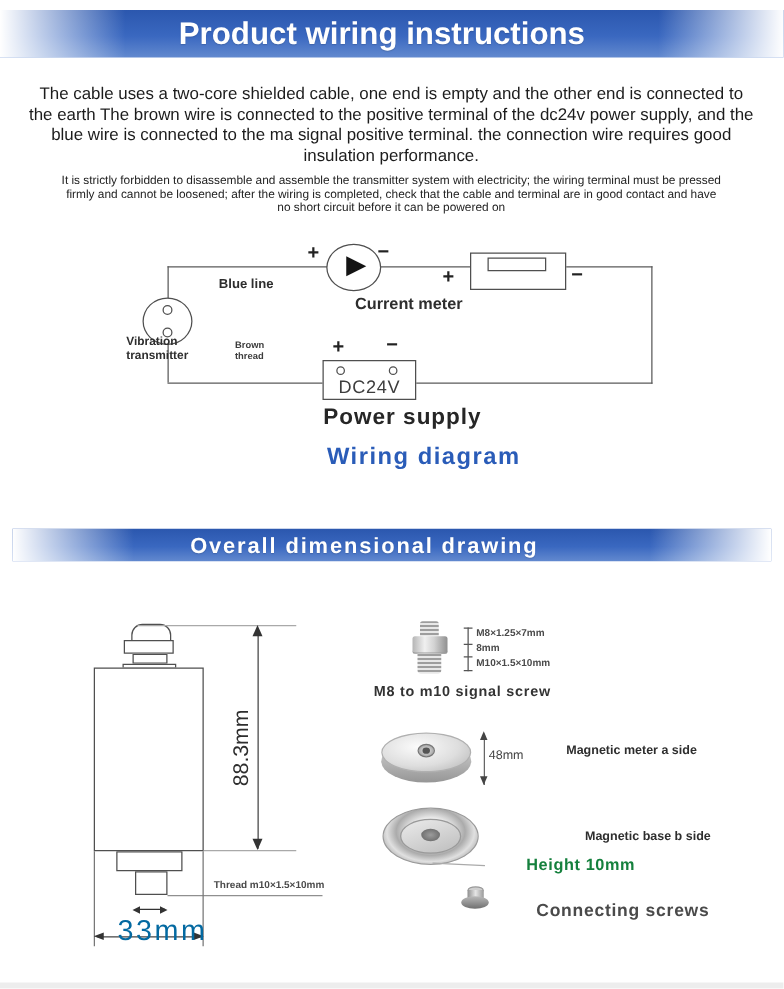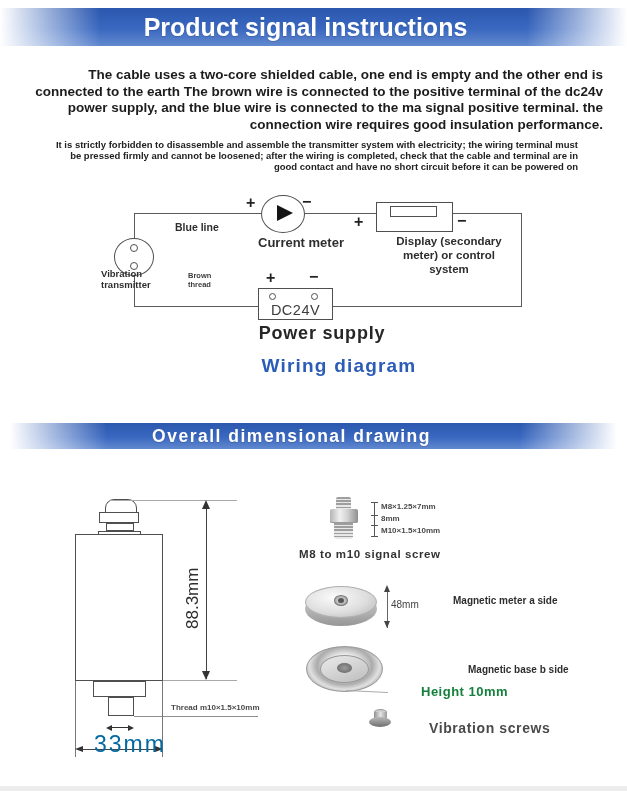--- a/index.html
+++ b/index.html
@@ -6,21 +6,21 @@
   .page{position:relative;width:627px;height:791px;background:#ffffff;overflow:hidden;
         font-family:"Liberation Sans","DejaVu Sans",sans-serif;color:#222;}
   .abs{position:absolute;}
   
   .banner{position:absolute;display:flex;align-items:center;justify-content:center;
     background:
       linear-gradient(90deg,#ffffff 0%,rgba(255,255,255,0) 16%,rgba(255,255,255,0) 84%,#ffffff 100%),
       linear-gradient(180deg,#2b57ae 0%,#3a68c0 55%,#6289cf 100%);}
   .banner-text{color:#fff;font-weight:bold;text-shadow:0 1px 1px rgba(0,0,0,.15);white-space:nowrap;}
   
-  .para{position:absolute;text-align:right;font-weight:bold;color:#1c1c1c;}
+  .para{position:absolute;text-align:center;font-weight:normal;color:#1c1c1c;}
   
   .hline{position:absolute;background:#5b5b5b;height:1.2px;}
   .vline{position:absolute;background:#5b5b5b;width:1.2px;}
   .hline-lt{position:absolute;background:#a9a9a9;height:1px;}
   .box{position:absolute;border:1.5px solid #4f4f4f;background:#fff;box-sizing:border-box;}
   .circle{position:absolute;border:1.6px solid #4f4f4f;background:#fff;border-radius:50%;box-sizing:border-box;}
   .hole{position:absolute;border:1.3px solid #4f4f4f;background:#fff;border-radius:50%;box-sizing:border-box;}
   .lbl{position:absolute;font-weight:bold;color:#2e2e2e;line-height:1.2;margin-left:32px;}
   .sign{position:absolute;font-weight:bold;color:#222;font-size:16px;line-height:1;}
   
@@ -39,21 +39,21 @@
   .vtext{position:absolute;writing-mode:vertical-rl;transform:rotate(180deg);color:#2e2e2e;}
   .tick{position:absolute;background:#555;height:1.2px;width:7px;}
   .metal-band{background:repeating-linear-gradient(180deg,#9e9e9e 0 1.6px,#e8e8e8 1.6px 3.2px);}
 </style>
 </head>
 <body>
 
 <div class="page">
 
   <div class="banner" style="left:0;top:8px;width:627px;height:38px;">
-    <span class="banner-text" style="font-size:25px;transform:translateX(-8px);">Product signal instructions</span>
+    <span class="banner-text" style="font-size:25px;transform:translateX(-8px);">Product wiring instructions</span>
   </div>
 
   <div class="para" style="left:23px;top:67px;width:580px;font-size:13.5px;line-height:1.23;">The cable uses a two-core shielded cable, one end is empty and the other end is connected to the earth The brown wire is connected to the positive terminal of the dc24v power supply, and the blue wire is connected to the ma signal positive terminal. the connection wire requires good insulation performance.</div>
   <div class="para" style="left:48px;top:139px;width:530px;font-size:9.5px;line-height:1.18;color:#222;">It is strictly forbidden to disassemble and assemble the transmitter system with electricity; the wiring terminal must be pressed firmly and cannot be loosened; after the wiring is completed, check that the cable and terminal are in good contact and have no short circuit before it can be powered on</div>
 
   <div class="hline" style="left:134px;top:213px;width:388px;"></div>
   <div class="vline" style="left:134px;top:213px;height:93px;"></div>
   <div class="vline" style="left:521px;top:213px;height:94px;"></div>
   <div class="hline" style="left:134px;top:306px;width:388px;"></div>
 
@@ -61,28 +61,27 @@
   <div class="hole" style="left:130px;top:244px;width:8px;height:8px;"></div>
   <div class="hole" style="left:130px;top:262px;width:8px;height:8px;"></div>
   <div class="lbl" style="left:143px;top:221px;font-size:10.5px;">Blue line</div>
   <div class="lbl" style="left:156px;top:271px;width:34px;font-size:7.5px;color:#3c3c3c;">Brown thread</div>
   <div class="lbl" style="left:69px;top:268px;width:60px;font-size:9.5px;">Vibration transmitter</div>
 
   <div class="sign" style="left:246px;top:195px;">+</div>
   <div class="sign" style="left:302px;top:194px;">−</div>
   <div class="circle" style="left:261px;top:195px;width:44px;height:38px;"></div>
   <div class="meter-tri" style="left:277px;top:205px;"></div>
-  <div class="lbl" style="left:226px;top:235px;width:112px;text-align:left;font-size:13px;">Current meter</div>
+  <div class="lbl" style="left:226px;top:235px;width:112px;text-align:right;font-size:13px;">Current meter</div>
 
   <div class="sign" style="left:354px;top:214px;">+</div>
   <div class="sign" style="left:457px;top:213px;">−</div>
   <div class="box" style="left:376px;top:202px;width:77px;height:30px;">
     <div class="box" style="left:13px;top:3px;width:47px;height:11px;border-width:1.3px;"></div>
   </div>
-  <div class="lbl" style="left:356px;top:235px;width:122px;text-align:center;font-size:11.5px;">Display (secondary meter) or control system</div>
 
   <div class="sign" style="left:266px;top:270px;">+</div>
   <div class="sign" style="left:309px;top:269px;">−</div>
   <div class="box" style="left:258px;top:288px;width:75px;height:32px;">
     <div class="hole" style="left:10px;top:4px;width:7px;height:7px;"></div>
     <div class="hole" style="left:52px;top:4px;width:7px;height:7px;"></div>
     <div class="abs" style="left:0;top:13px;width:100%;text-align:center;font-size:14.5px;color:#3d3d3d;letter-spacing:.5px;">DC24V</div>
   </div>
   <div class="lbl" style="left:157px;top:355px;width:300px;text-align:center;font-size:19px;letter-spacing:1.2px;color:#2a5cb8;">Wiring diagram</div>
 
@@ -154,17 +153,17 @@
        background:linear-gradient(160deg,#ebebeb,#bdbdbd);"></div>
   <div class="abs" style="left:337px;top:663px;width:15px;height:10px;border-radius:50%;
        background:radial-gradient(#9c9c9c,#5f5f5f);"></div>
   <div class="lbl" style="left:436px;top:664px;font-size:10px;">Magnetic base b side</div>
   <div class="hline-lt" style="left:346px;top:691px;width:42px;background:#aaa;transform:rotate(3deg);"></div>
   <div class="lbl" style="left:389px;top:684px;font-size:13px;color:#15803d;letter-spacing:.5px;">Height 10mm</div>
 
   <div class="abs" style="left:374px;top:709px;width:13px;height:6px;border-radius:50%;background:#cfcfcf;border:.5px solid #999;box-sizing:border-box;"></div>
   <div class="abs" style="left:374px;top:712px;width:13px;height:7px;background:linear-gradient(90deg,#8f8f8f,#e5e5e5,#9a9a9a);"></div>
   <div class="abs" style="left:369px;top:717px;width:22px;height:10px;border-radius:50%;background:linear-gradient(180deg,#b9b9b9,#6f6f6f);"></div>
-  <div class="lbl" style="left:397px;top:720px;font-size:14px;color:#4a4a4a;letter-spacing:.6px;">Vibration screws</div>
+  <div class="lbl" style="left:397px;top:720px;font-size:14px;color:#4a4a4a;letter-spacing:.6px;">Connecting screws</div>
 
   <div class="abs" style="left:0;top:786px;width:627px;height:5px;background:#ededed;"></div>
 
 </div>
 
 </body></html>

